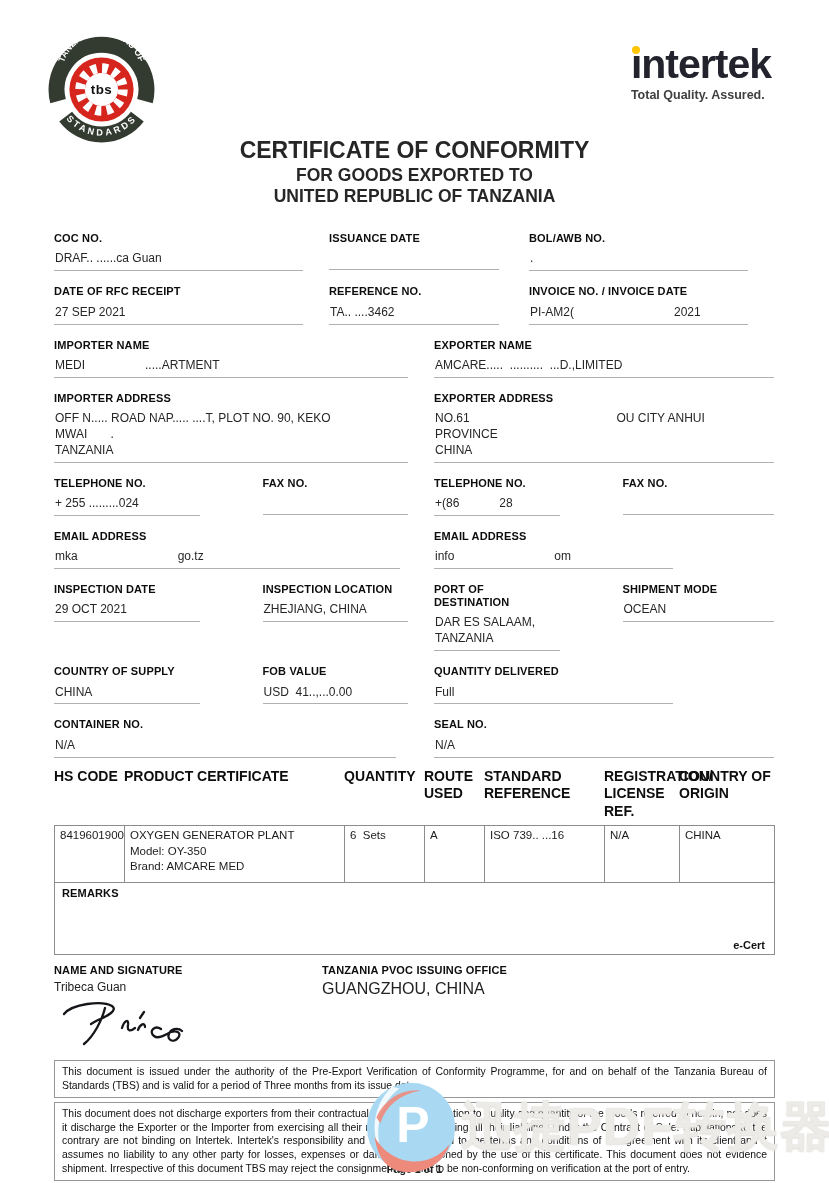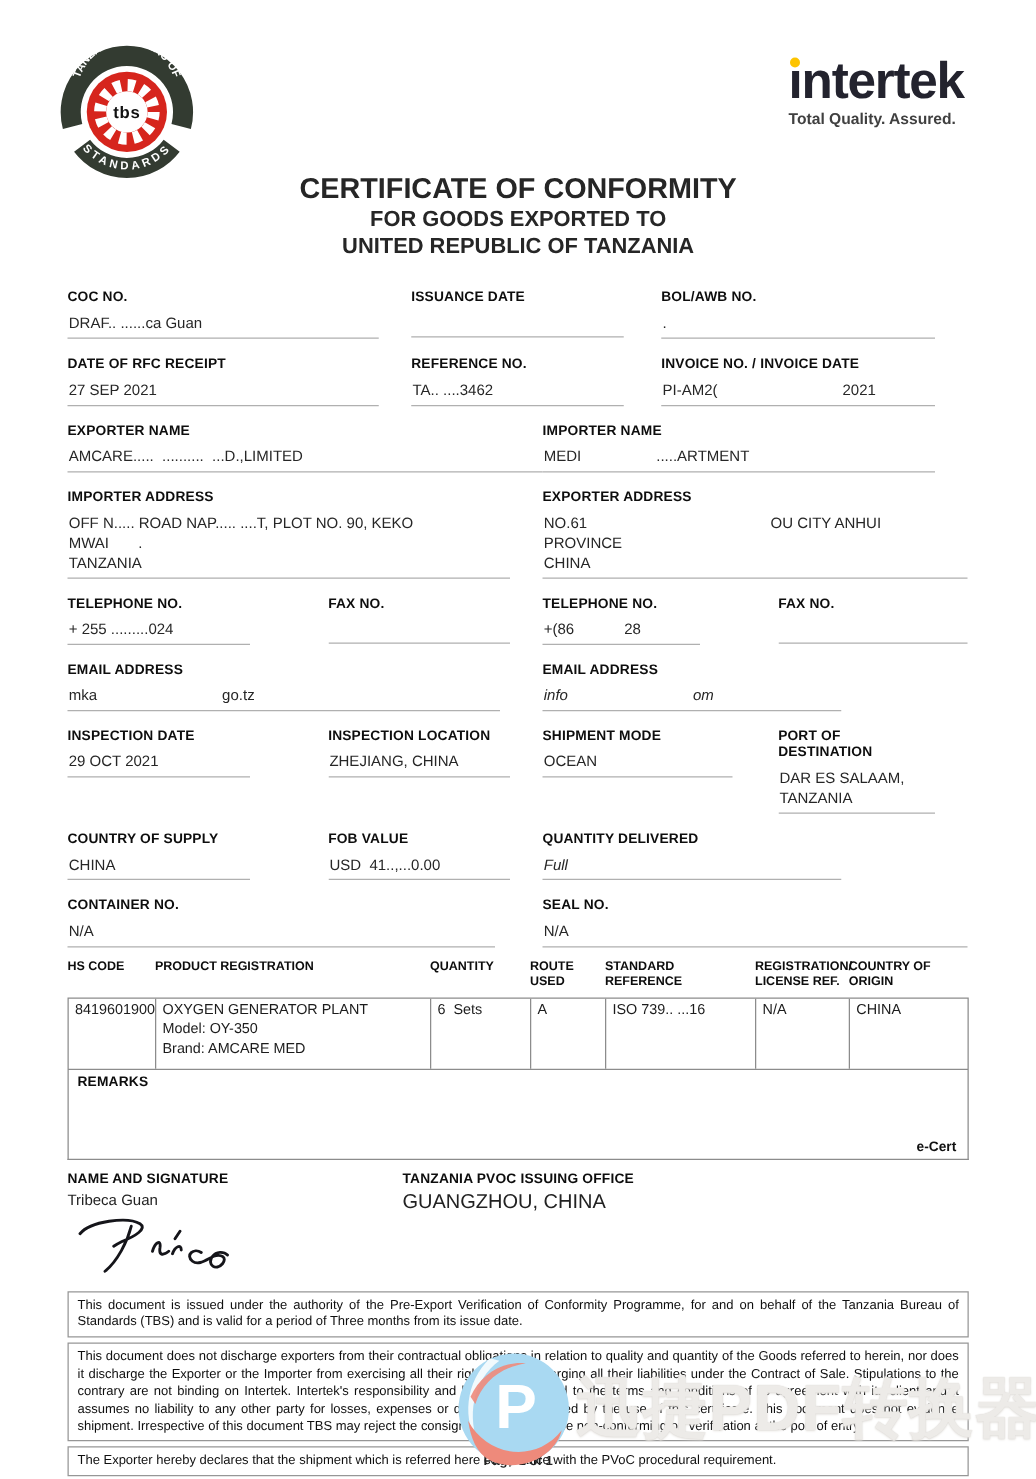--- a/index.html
+++ b/index.html
@@ -25,26 +25,26 @@
   .form{margin-top:25px;}
   .row{display:grid;margin-bottom:14px;}
   .three{grid-template-columns:275px 200px 245px;}
   .halves{grid-template-columns:380px 340px;}
   .pair{display:grid;grid-template-columns:1fr 1fr;gap:37px;}
   .field{padding-right:26px;}
   .field.tight{padding-right:30px;}
   .label{font-size:11px;font-weight:bold;color:#0d0d0d;margin-bottom:6px;letter-spacing:.15px;line-height:1.2;}
   .value{font-size:12px;color:#262626;border-bottom:1.4px solid #b0b0b0;
          padding:0 0 3px 1px;min-height:15px;white-space:pre-wrap;line-height:1.33;}
-  .value.narrow{width:238px;font-style:italic;}
+  .value.narrow{width:238px;}
 
   
   .goods{margin-top:2px;}
   .thead{display:grid;grid-template-columns:70px 220px 80px 60px 120px 75px 95px;padding-bottom:5px;}
-  .thead>div{font-size:10px;font-weight:bold;line-height:1.25;white-space:pre-wrap;padding-right:3px;color:#0d0d0d;}
+  .thead>div{font-size:14px;font-weight:bold;line-height:1.25;white-space:pre-wrap;padding-right:3px;color:#0d0d0d;}
   .trow{display:grid;grid-template-columns:70px 220px 80px 60px 120px 75px 95px;border:1px solid #8c8c8c;}
   .trow>div{font-size:11.5px;line-height:1.35;padding:2px 4px 6px 5px;border-right:1px solid #8c8c8c;
             white-space:pre-wrap;min-height:56px;box-sizing:border-box;color:#1c1c1c;}
   .trow>div:last-child{border-right:none;}
   .remarks{border:1px solid #8c8c8c;border-top:none;height:72px;position:relative;padding:4px 7px;box-sizing:border-box;}
   .remarks .label{margin:0;}
   .ecert{position:absolute;right:9px;bottom:3px;font-size:11px;font-weight:bold;color:#111;}
 
   
   .sig{display:grid;grid-template-columns:268px 452px;margin-top:9px;min-height:94px;}
@@ -132,27 +132,27 @@
         <div class="label">REFERENCE NO.</div>
         <div class="value">TA.. ....3462</div>
       </div>
       <div class="field">
         <div class="label">INVOICE NO. / INVOICE DATE</div>
         <div class="value">PI-AM2(                              2021</div>
       </div>
     </div>
 
     <div class="row halves">
+      <div class="field">
+        <div class="label">IMPORTER NAME</div>
+        <div class="value">MEDI                  .....ARTMENT</div>
+      </div>
       <div class="field" style="padding-right:0">
         <div class="label">EXPORTER NAME</div>
         <div class="value">AMCARE.....  ..........  ...D.,LIMITED</div>
-      </div>
-      <div class="field">
-        <div class="label">IMPORTER NAME</div>
-        <div class="value">MEDI                  .....ARTMENT</div>
       </div>
     </div>
 
     <div class="row halves">
       <div class="field">
         <div class="label">IMPORTER ADDRESS</div>
         <div class="value">OFF N..... ROAD NAP..... ....T, PLOT NO. 90, KEKO
 MWAI       .
 TANZANIA</div>
       </div>
@@ -203,27 +203,27 @@
         <div class="field">
           <div class="label">INSPECTION DATE</div>
           <div class="value">29 OCT 2021</div>
         </div>
         <div class="field">
           <div class="label">INSPECTION LOCATION</div>
           <div class="value">ZHEJIANG, CHINA</div>
         </div>
       </div>
       <div class="pair">
+        <div class="field">
+          <div class="label">PORT OF DESTINATION</div>
+          <div class="value">DAR ES SALAAM, TANZANIA</div>
+        </div>
         <div class="field" style="padding-right:0">
           <div class="label">SHIPMENT MODE</div>
           <div class="value">OCEAN</div>
-        </div>
-        <div class="field">
-          <div class="label">PORT OF DESTINATION</div>
-          <div class="value">DAR ES SALAAM, TANZANIA</div>
         </div>
       </div>
     </div>
 
     <div class="row halves">
       <div class="pair">
         <div class="field">
           <div class="label">COUNTRY OF SUPPLY</div>
           <div class="value">CHINA</div>
         </div>
@@ -245,21 +245,21 @@
       </div>
       <div class="field" style="padding-right:0">
         <div class="label">SEAL NO.</div>
         <div class="value">N/A</div>
       </div>
     </div>
 
     <div class="goods">
       <div class="thead">
         <div>HS CODE</div>
-        <div>PRODUCT REGISTRATION</div>
+        <div>PRODUCT CERTIFICATE</div>
         <div>QUANTITY</div>
         <div>ROUTE
 USED</div>
         <div>STANDARD REFERENCE</div>
         <div>REGISTRATION/
 LICENSE REF.</div>
         <div>COUNTRY OF
 ORIGIN</div>
       </div>
       <div class="trow">

